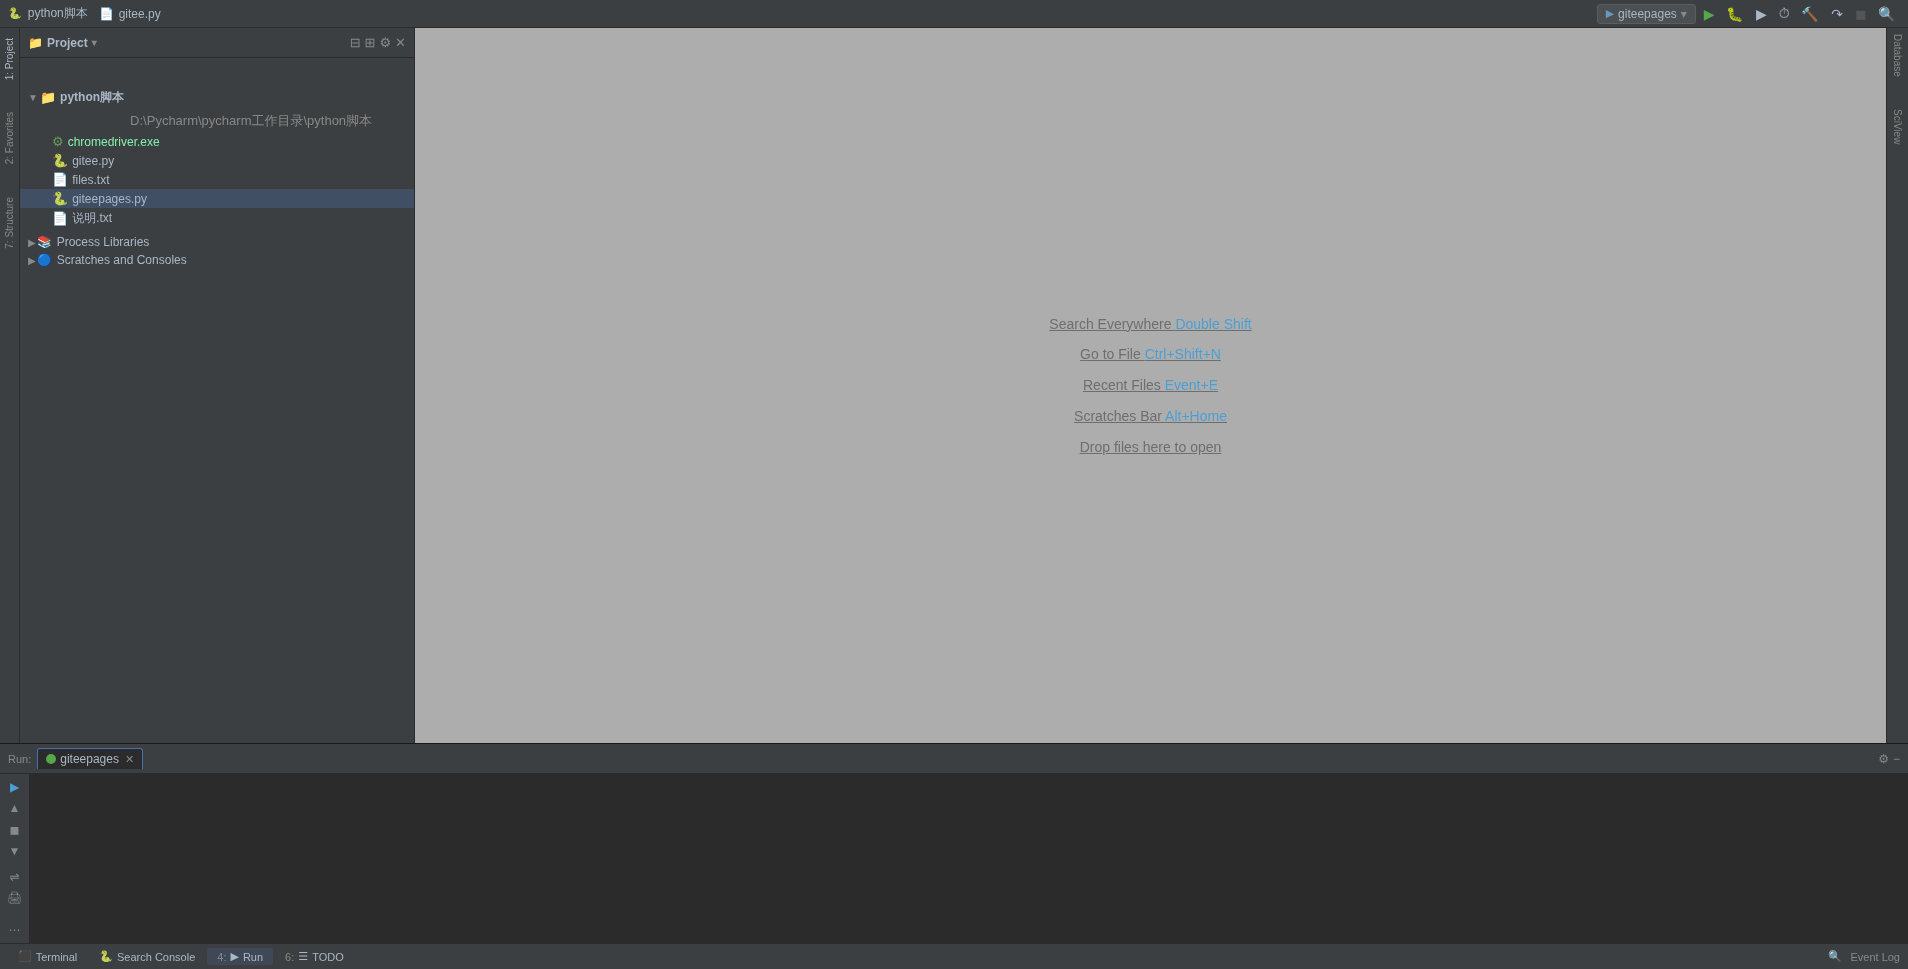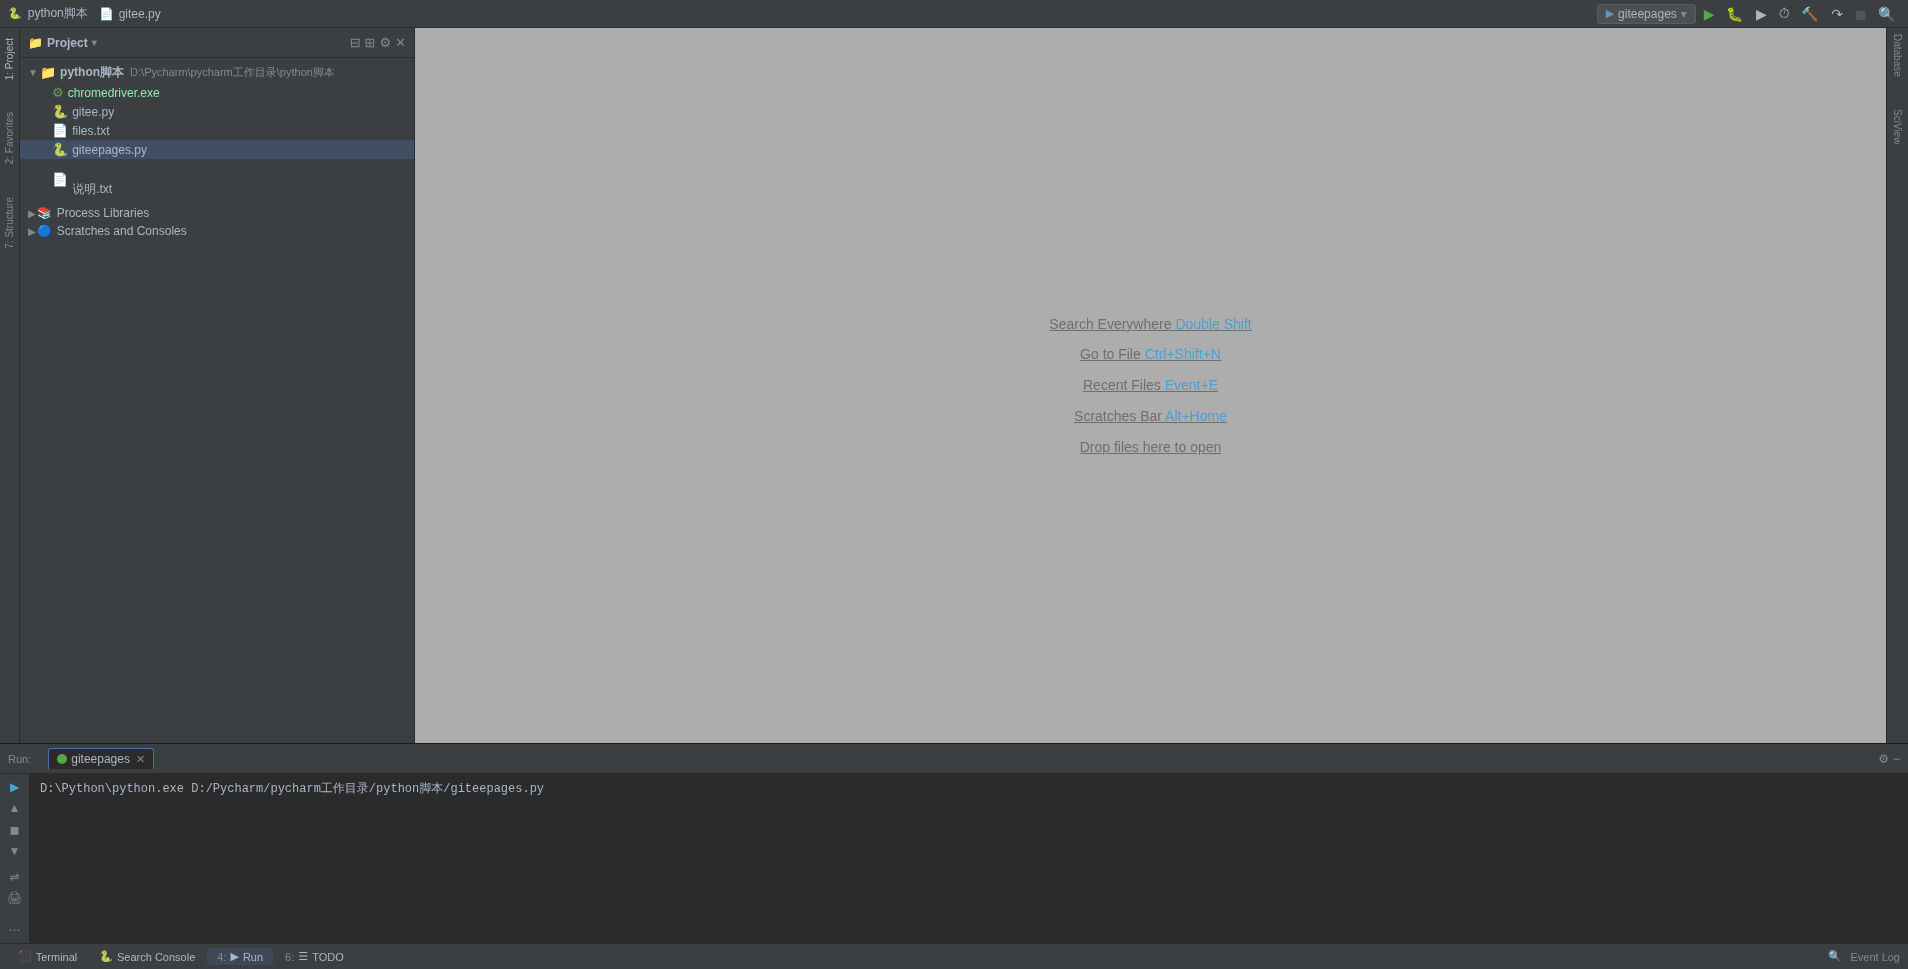--- a/index.html
+++ b/index.html
@@ -184,21 +184,21 @@
       flex-direction: column;
       flex-shrink: 0;
     }
     #run-header {
       height: 30px;
       background: #3c3f41;
       border-bottom: 1px solid #2b2b2b;
       display: flex;
       align-items: center;
       padding: 0 8px;
-      gap: 17px;
+      gap: 6px;
     }
     .run-label {
       font-size: 11px;
       color: #888;
     }
     .run-tab {
       display: flex;
       align-items: center;
       gap: 4px;
       background: #2b2b2b;
@@ -370,21 +370,21 @@
       </div>
     </div>
 
     <div id="file-tree">
 
       <div class="tree-item">
         <span class="indent" style="width:8px;"></span>
         <span class="expand-arrow">▼</span>
         <span class="tree-icon folder-icon">📁</span>
         <span style="font-weight:bold; color:#a9b7c6; font-size:12px;">python脚本</span>
-        <span style="color:#888; margin-left:6px; font-size:11px;">D:\Pycharm\pycharm工作目录\python脚本</span>
+        <span style="color:#888; margin-left:6px; font-size:13px;margin-top:48px;">D:\Pycharm\pycharm工作目录\python脚本</span>
       </div>
 
       <div class="tree-item">
         <span class="indent" style="width:32px;"></span>
         <span class="tree-icon exe-icon">⚙</span>
         <span style="color:#86efac;">chromedriver.exe</span>
       </div>
 
       <div class="tree-item">
         <span class="indent" style="width:32px;"></span>
@@ -400,21 +400,21 @@
 
       <div class="tree-item selected">
         <span class="indent" style="width:32px;"></span>
         <span class="tree-icon py-icon">🐍</span>
         <span style="color:#a9b7c6;">giteepages.py</span>
       </div>
 
       <div class="tree-item">
         <span class="indent" style="width:32px;"></span>
         <span class="tree-icon txt-icon">📄</span>
-        <span style="color:#a9b7c6;margin-top:20px;">说明.txt</span>
+        <span style="color:#a9b7c6;">说明.txt</span>
       </div>
 
       <div class="tree-item" style="margin-top:4px;">
         <span class="indent" style="width:8px;"></span>
         <span class="expand-arrow">▶</span>
         <span style="margin-right:4px;">📚</span>
         <span style="color:#a9b7c6;">Process Libraries</span>
       </div>
 
       <div class="tree-item">
@@ -477,21 +477,20 @@
       <div class="run-side-btn" title="Stop">◼</div>
       <div class="run-side-btn" title="Scroll Down">▼</div>
       <div style="flex:1;"></div>
       <div class="run-side-btn" title="Soft Wrap">⇌</div>
       <div class="run-side-btn" title="Print">🖨</div>
       <div style="height:8px;"></div>
       <div class="run-side-btn" title="More">⋯</div>
     </div>
 
     <div id="run-output">
-      <div class="run-output-line">D:\Python\python.exe D:/Pycharm/pycharm工作目录/python脚本/giteepages.py</div>
       <div class="run-output-line" style="height:8px;"></div>
     </div>
   </div>
 </div>
 
 <div id="bottom-toolbar">
   <div class="bottom-tab">
     <span>⬛</span>
     <span>Terminal</span>
   </div>

